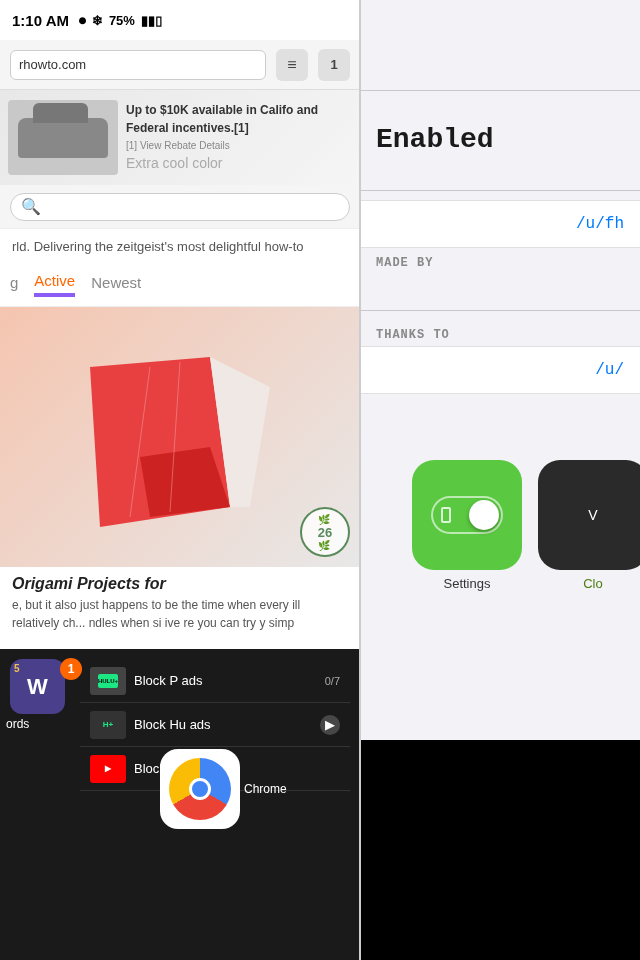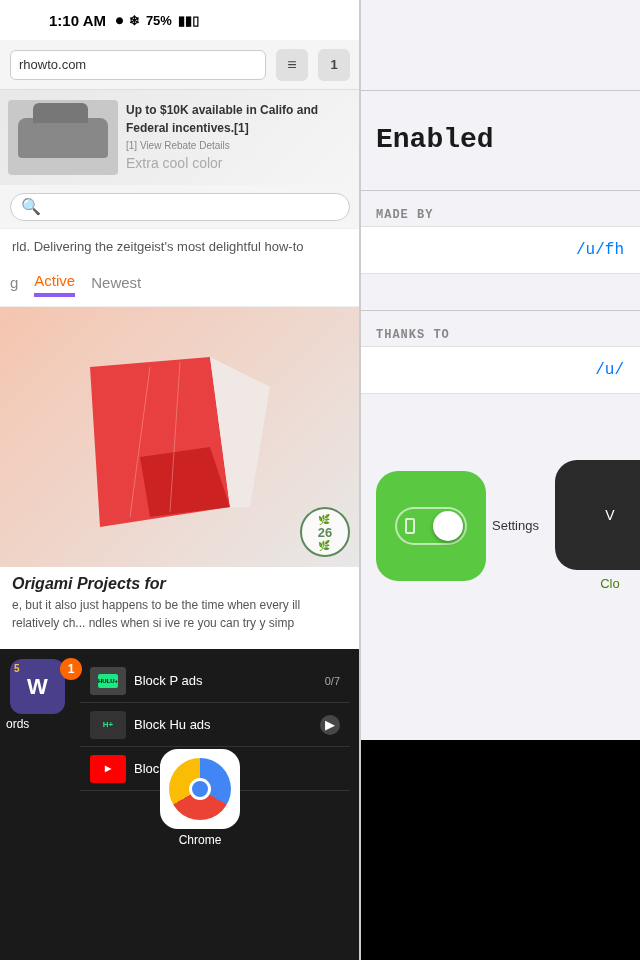--- a/index.html
+++ b/index.html
@@ -29,21 +29,20 @@
       top: 0; left: 0;
       width: 360px; height: 40px;
       background: #fff;
       display: flex;
       align-items: center;
       padding: 0 12px;
       font-size: 14px;
       font-weight: 600;
       color: #000;
       z-index: 10;
-      margin-left: 37px;
     }
 
     
     .browser-nav {
       position: absolute;
       top: 40px; left: 0;
       width: 360px; height: 50px;
       background: #f5f5f5;
       border-bottom: 1px solid #ddd;
       display: flex;
@@ -376,21 +375,21 @@
         <div class="play-btn">▶</div>
       </div>
       <div class="taskbar-item">
         <div class="taskbar-thumb" style="background:#ff0000;">
           <span style="font-size:8px;color:#fff;font-weight:bold;">▶</span>
         </div>
         <span>Block Yo...</span>
       </div>
     </div>
 
-    <div style="position:absolute;top:100px;left:160px;display:flex;flex-direction:column;align-items:center;gap:4px;z-index:20;">
+    <div style="position:absolute;top:100px;left:160px;display:flex;flex-direction:row;align-items:center;gap:4px;z-index:20;">
       <div style="width:80px;height:80px;border-radius:18px;background:#fff;display:flex;align-items:center;justify-content:center;overflow:hidden;">
         <div style="width:62px;height:62px;border-radius:50%;background:conic-gradient(#4285F4 0deg 120deg,#EA4335 120deg 240deg,#FBBC05 240deg 360deg);display:flex;align-items:center;justify-content:center;">
           <div style="width:22px;height:22px;border-radius:50%;background:#4285F4;border:3px solid #fff;"></div>
         </div>
       </div>
       <span style="font-size:12px;color:#fff;">Chrome</span>
     </div>
 
   </div>
 </div>
@@ -401,42 +400,42 @@
 
   <div style="position:absolute;top:90px;left:0;width:280px;height:1px;background:#c8c8c8;"></div>
 
   <div style="position:absolute;top:100px;left:0;width:280px;background:#f2f2f7;padding:24px 16px;">
     <span class="enabled-label">Enabled</span>
   </div>
 
   <div style="position:absolute;top:190px;left:0;width:280px;height:1px;background:#c8c8c8;"></div>
 
   <div style="position:absolute;top:200px;left:0;width:280px;">
+    <div style="background:#fff;border-top:1px solid #e0e0e0;border-bottom:1px solid #e0e0e0;padding:14px 16px;display:flex;align-items:center;justify-content:flex-end;">
+      <span style="font-family:'Courier New',monospace;font-size:16px;color:#007aff;">/u/fh</span>
+    </div>
     <div style="padding:8px 16px 4px;font-family:'Courier New',monospace;font-size:12px;font-weight:bold;color:#888;letter-spacing:1px;">
       <span>MADE BY</span>
-    </div>
-    <div style="background:#fff;border-top:1px solid #e0e0e0;border-bottom:1px solid #e0e0e0;padding:14px 16px;display:flex;align-items:center;justify-content:flex-end;">
-      <span style="font-family:'Courier New',monospace;font-size:16px;color:#007aff;">/u/fh</span>
     </div>
   </div>
 
   <div style="position:absolute;top:310px;left:0;width:280px;height:1px;background:#c8c8c8;"></div>
 
   <div style="position:absolute;top:320px;left:0;width:280px;">
     <div style="padding:8px 16px 4px;font-family:'Courier New',monospace;font-size:12px;font-weight:bold;color:#888;letter-spacing:1px;">
       <span>THANKS TO</span>
     </div>
     <div style="background:#fff;border-top:1px solid #e0e0e0;border-bottom:1px solid #e0e0e0;padding:14px 16px;display:flex;align-items:center;justify-content:flex-end;">
       <span style="font-family:'Courier New',monospace;font-size:16px;color:#007aff;">/u/</span>
     </div>
   </div>
 
   <div style="position:absolute;top:440px;left:0;width:280px;padding:20px 16px;display:flex;gap:16px;background:#f2f2f7;">
 
-    <div style="display:flex;align-items:center;gap:6px;">
+    <div style="display:flex;flex-direction:column;align-items:center;gap:6px;margin-left:36px;">
       <div style="width:110px;height:110px;background:#5ac840;border-radius:22px;display:flex;align-items:center;justify-content:center;">
 
         <div style="width:72px;height:38px;background:#5ac840;border-radius:19px;border:2px solid rgba(255,255,255,0.6);position:relative;">
           <div style="width:30px;height:30px;background:#fff;border-radius:50%;position:absolute;right:2px;top:2px;box-shadow:0 2px 4px rgba(0,0,0,0.3);"></div>
           <div style="position:absolute;left:8px;top:50%;transform:translateY(-50%);width:10px;height:16px;border:2px solid rgba(255,255,255,0.8);border-radius:2px;"></div>
         </div>
       </div>
       <span style="font-size:13px;color:#333;">Settings</span>
     </div>
 

